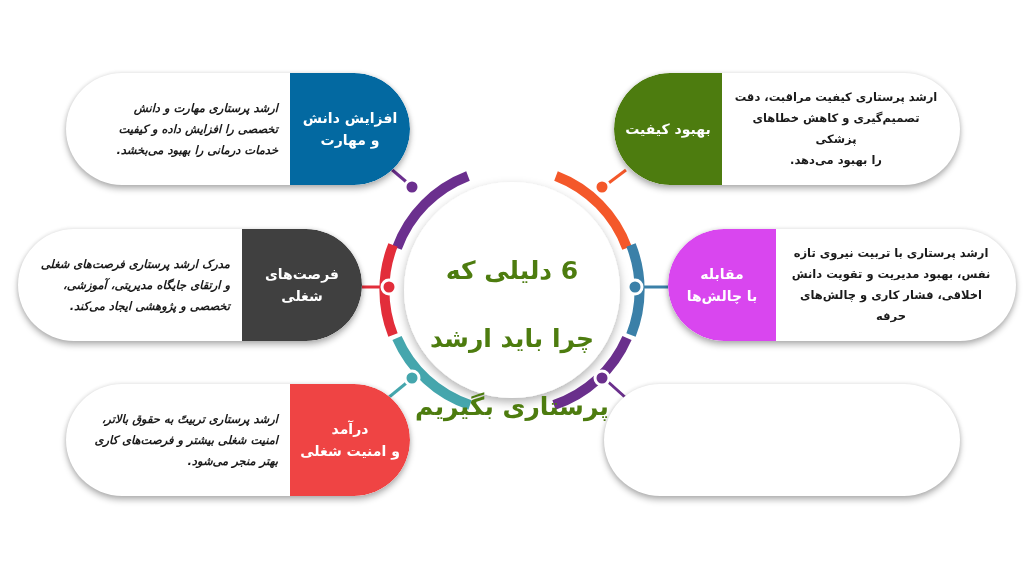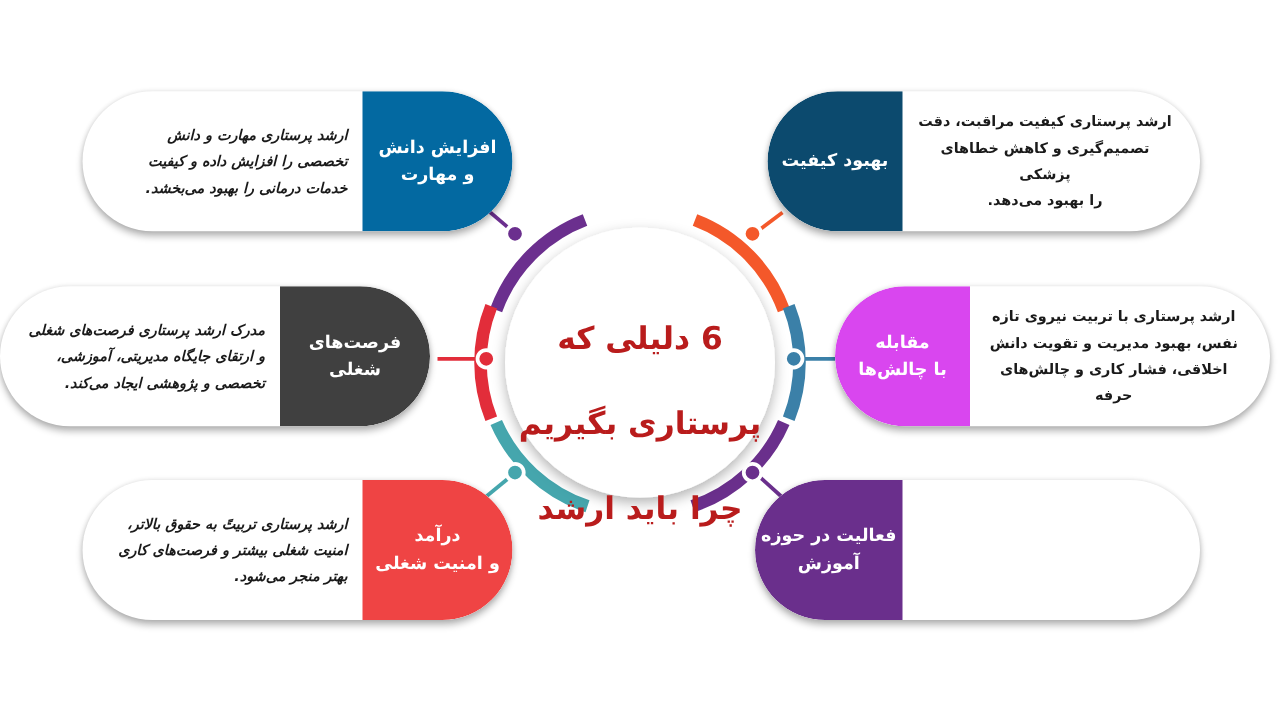--- a/index.html
+++ b/index.html
@@ -11,21 +11,21 @@
            text-align:center; font-size:14px; font-weight:bold; line-height:22px; direction:rtl; white-space:pre-line; }
   .desc { position:absolute; top:0; height:112px; display:flex; align-items:center; direction:rtl;
           font-size:11.5px; font-weight:bold; color:#1a1a1a; line-height:21px; white-space:pre-line; text-align:right; }
   
   .left .label { right:0; width:120px; border-radius:0 56px 56px 0; }
   .left .desc { right:132px; left:20px; justify-content:flex-start;font-style:italic; }
   
   .right .label { left:0; width:108px; border-radius:56px 0 0 56px; }
   .right .desc { left:120px; right:22px; justify-content:flex-start;text-align:center; }
   .center-title { position:absolute; left:402px; top:220px; width:220px; text-align:center; direction:rtl;
-                  font-size:25px; font-weight:bold; line-height:34px; color:#b91c1c; white-space:pre-line; }
+                  font-size:25px; font-weight:bold; line-height:34px; color:#4d7c0f; white-space:pre-line; }
   svg.ring { position:absolute; left:0; top:0; }
 </style>
 </head>
 <body>
 
 <svg class="ring" width="1024" height="576">
 
   <g fill="none" stroke-width="10" stroke-linecap="butt">
 
     <path d="M 397 248 A 122 122 0 0 1 468 176" stroke="#6b2f8e"></path>
@@ -61,59 +61,57 @@
   <defs>
     <filter id="sh" x="-20%" y="-20%" width="140%" height="140%">
       <feDropShadow dx="0" dy="4" stdDeviation="5" flood-color="#000" flood-opacity="0.3"></feDropShadow>
     </filter>
   </defs>
   <circle cx="512" cy="290" r="108" fill="#fff" filter="url(#sh)"></circle>
 </svg>
 
 <div class="center-title">
   <div>6 دلیلی که</div>
+  <div>چرا باید ارشد</div>
   <div>پرستاری بگیریم</div>
-  <div>چرا باید ارشد</div>
 </div>
 
 <div class="card left" style="left:66px; top:73px; width:344px;">
   <div class="desc">ارشد پرستاری مهارت و دانش
 تخصصی را افزایش داده و کیفیت
 خدمات درمانی را بهبود می‌بخشد.</div>
   <div class="label" style="background:#0369a1;">افزایش دانش
 و مهارت</div>
 </div>
 
-<div class="card left" style="left:0; top:229px; width:344px;">
+<div class="card left" style="left:18px; top:229px; width:344px;">
   <div class="desc">مدرک ارشد پرستاری فرصت‌های شغلی
 و ارتقای جایگاه مدیریتی، آموزشی،
 تخصصی و پژوهشی ایجاد می‌کند.</div>
   <div class="label" style="background:#404040;">فرصت‌های
 شغلی</div>
 </div>
 
 <div class="card left" style="left:66px; top:384px; width:344px;">
   <div class="desc">ارشد پرستاری تربیتً به حقوق بالاتر،
 امنیت شغلی بیشتر و فرصت‌های کاری
 بهتر منجر می‌شود.</div>
   <div class="label" style="background:#ef4444;">درآمد
 و امنیت شغلی</div>
 </div>
 
 <div class="card right" style="left:614px; top:73px; width:346px;">
-  <div class="label" style="background:#0c4a6e;">بهبود کیفیت</div>
+  <div class="label" style="background:#4d7c0f;">بهبود کیفیت</div>
   <div class="desc">ارشد پرستاری کیفیت مراقبت، دقت
 تصمیم‌گیری و کاهش خطاهای پزشکی
 را بهبود می‌دهد.</div>
 </div>
 
 <div class="card right" style="left:668px; top:229px; width:348px;">
   <div class="label" style="background:#d946ef;">مقابله
 با چالش‌ها</div>
   <div class="desc">ارشد پرستاری با تربیت نیروی تازه
 نفس، بهبود مدیریت و تقویت دانش
 اخلاقی، فشار کاری و چالش‌های حرفه</div>
 </div>
 
 <div class="card right" style="left:604px; top:384px; width:356px;">
-  <div class="label" style="background:#6a2f8c; width:118px;">فعالیت در حوزه
-آموزش</div>
 </div>
 
 </body></html>

